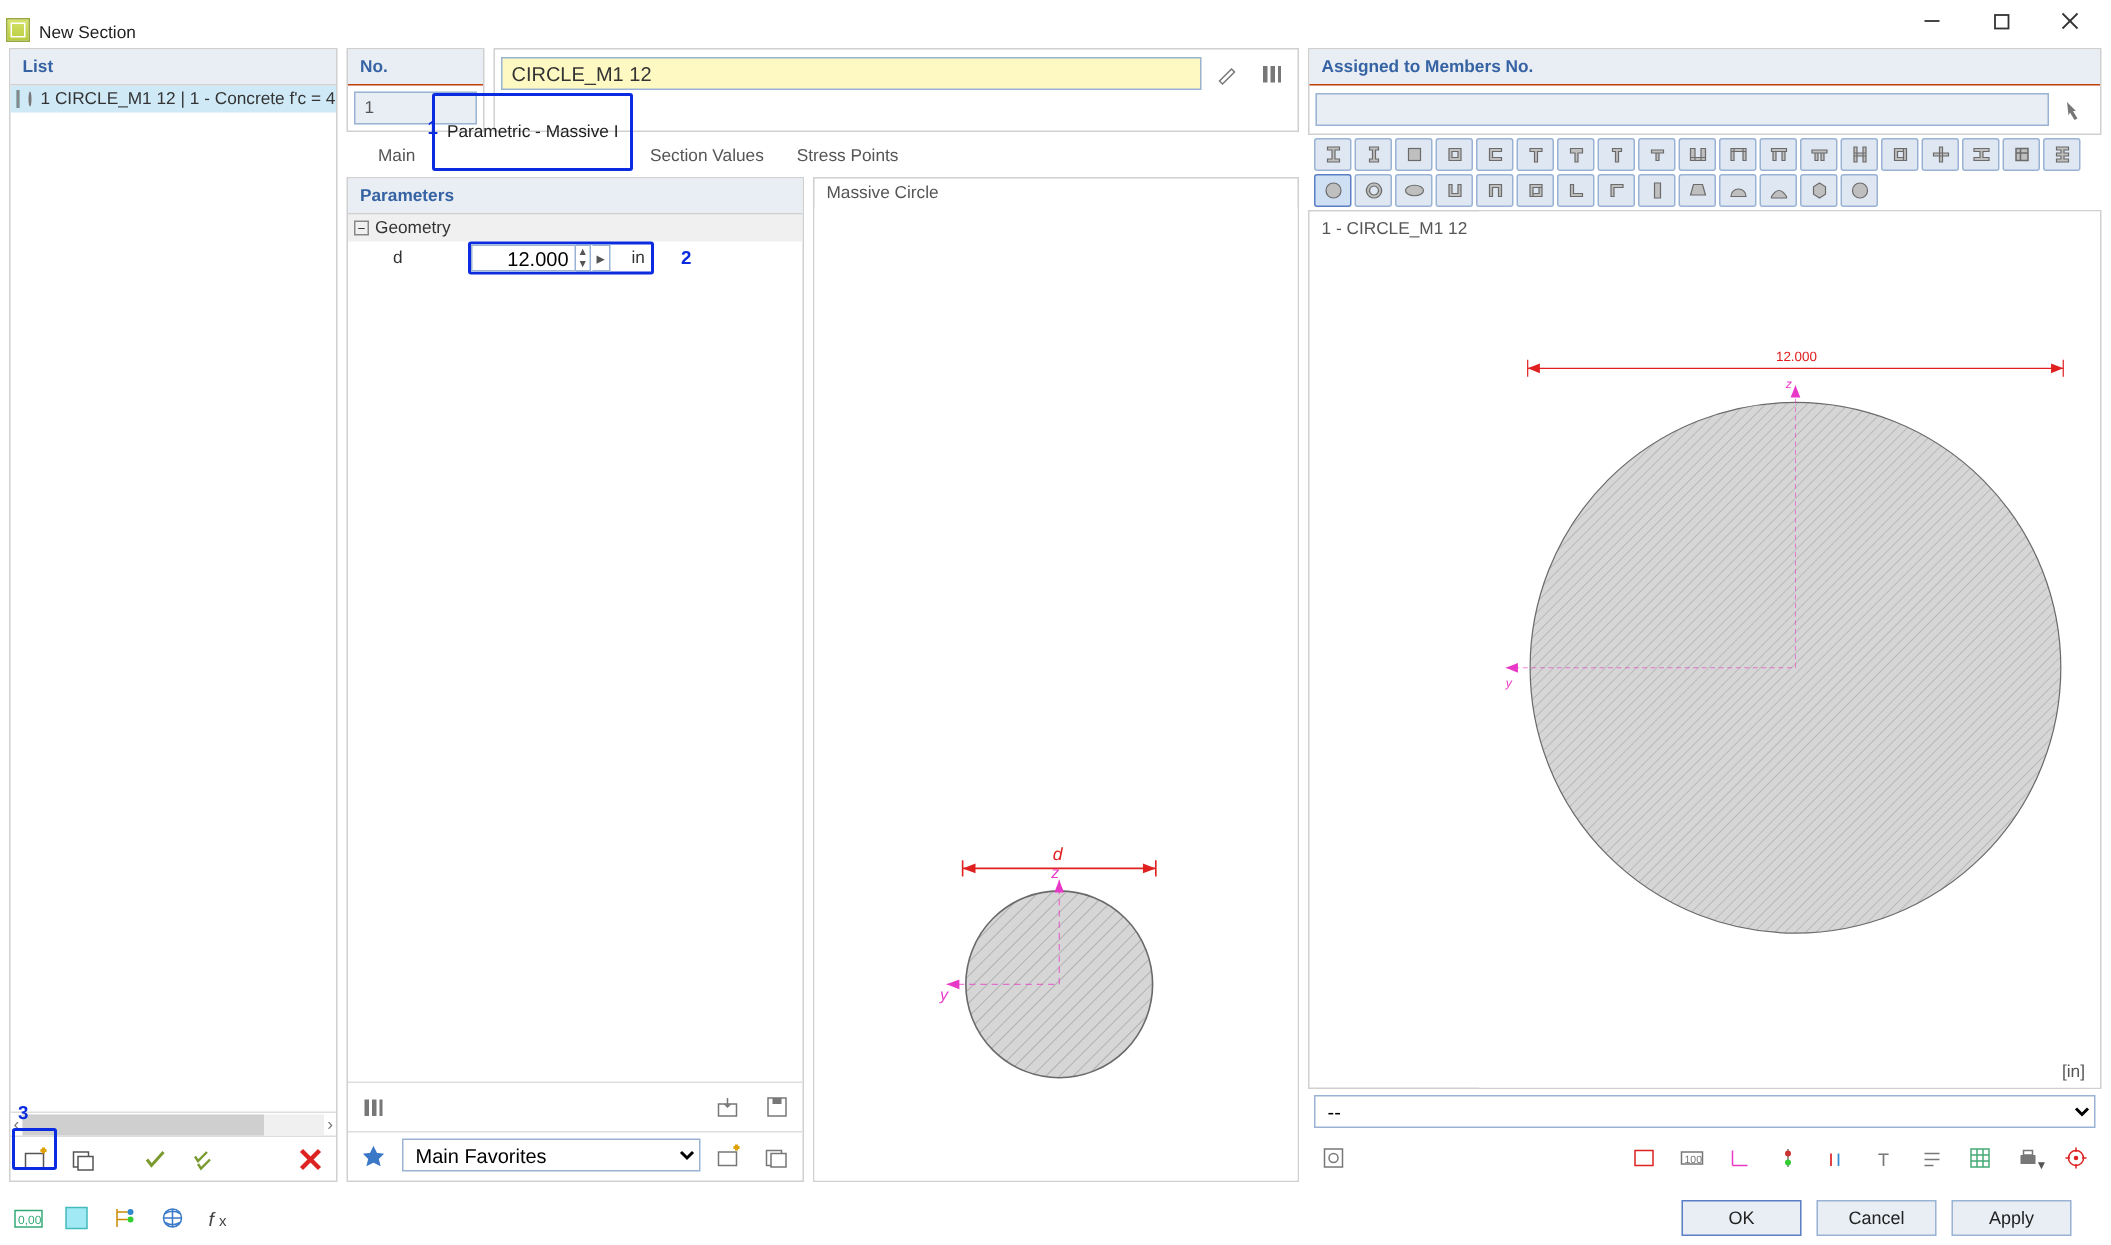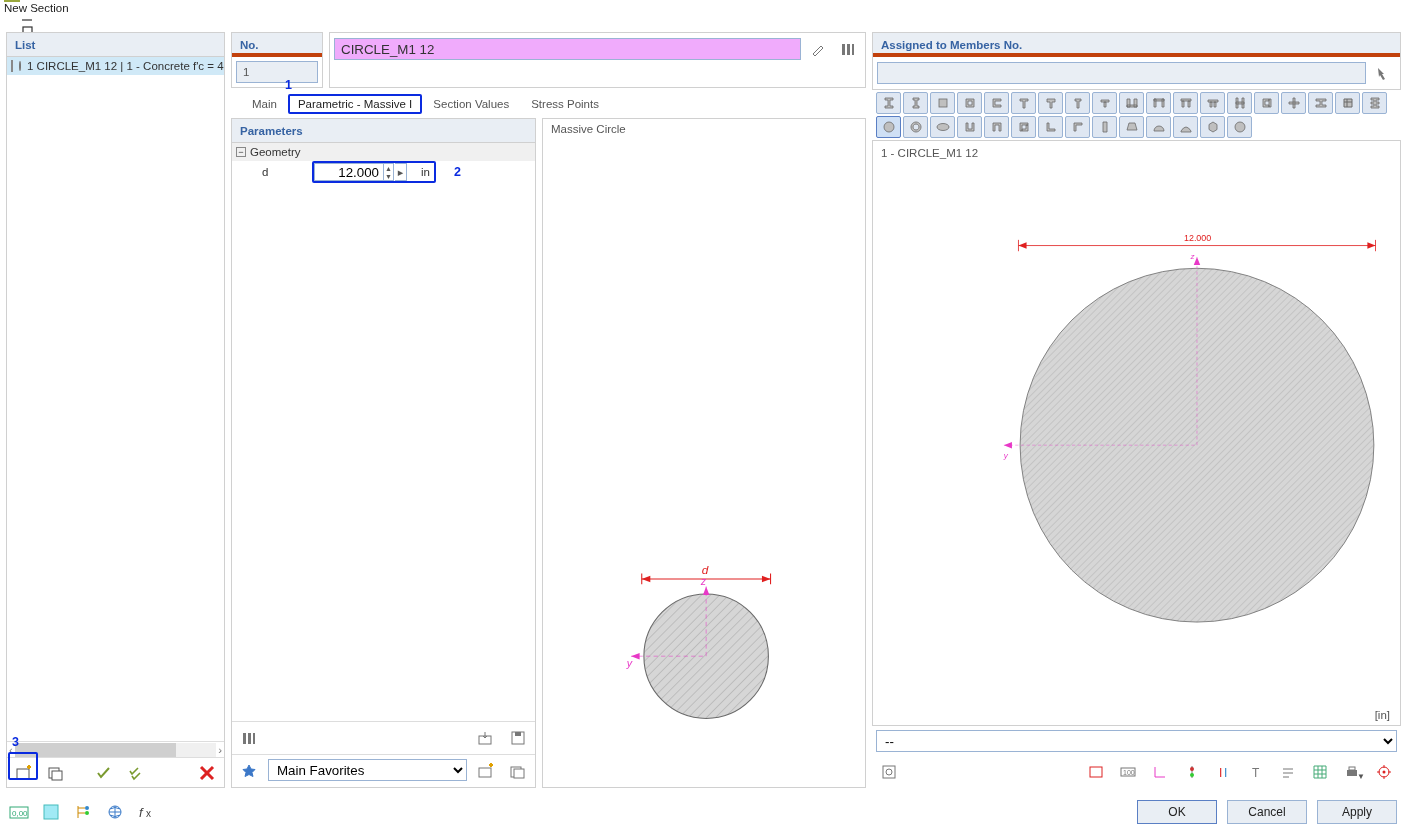--- a/index.html
+++ b/index.html
@@ -11,24 +11,23 @@
   width:1407px;
   height:830px;
   overflow:hidden;
   position:relative;
 }
 
 
 .titlebar {
   height:28px;
   display:flex;
-  align-items:flex-start;
+  align-items:flex-end;
   padding:0 4px;
   border-bottom:0px solid transparent;
-  flex-direction:column;
 }
 .titlebar .app-icon {
   width:16px;height:16px;
   margin-right:6px;
   background:linear-gradient(#d6e36a,#b8cc3f);
   border:1px solid #9aa83d;
   position:relative;
 }
 .titlebar .app-icon::after{
   content:"";
@@ -108,42 +107,42 @@
 .mid{
   width:635px;
   display:flex;
   flex-direction:column;
   gap:4px;
 }
 .row-top{display:flex;gap:6px}
 .box{
   border:1px solid #d0d0d0;
 }
-.box .panel-header{border-bottom:4px solid #c2410c}
+.box .panel-header{border-bottom:1px solid #c2410c}
 .no-box{width:92px}
 .name-box{flex:1}
 .field{
   height:22px;margin:4px;border:1px solid #9ab3d4;background:#e9eef4;color:#555;padding:0 6px;display:flex;align-items:center;
 }
 .field.readonly{background:#e9eef4}
 .name-inner{display:flex;align-items:center;gap:4px;margin:4px}
 .name-input{
-  flex:1;height:22px;border:1px solid #9ab3d4;background:#f0abfc;color:#333;padding:0 6px;
+  flex:1;height:22px;border:1px solid #9ab3d4;background:#fef9c3;color:#333;padding:0 6px;
 }
 .name-icons{display:flex;gap:4px}
 
 .tabs{
   display:flex;align-items:flex-end;gap:0;padding:0 10px;height:22px;position:relative;
 }
 .tab{
   padding:3px 10px;color:#555;cursor:default;border:1px solid transparent;
 }
 .tab.active{color:#222;border-color:#d0d0d0;border-bottom-color:#fff;background:#fff}
 .tabs .callout1{
-  border:2px solid #0a2be0;padding:1px 2px;position:relative;border-radius:2px;
+  border:2px solid #0a2be0;padding:17px 2px;position:relative;border-radius:2px;
 }
 .blue-num{color:#0a2be0;font-weight:700;font-size:12.5px;position:absolute}
 
 .mid-split{display:flex;gap:6px;flex:1;min-height:0}
 .params{width:305px;display:flex;flex-direction:column;border:1px solid #d0d0d0}
 .params .panel-header{}
 .params-body{flex:1;overflow:auto}
 .tree-row{display:flex;align-items:center;height:18px;padding:0 4px;gap:4px}
 .tree-row.group{background:#f0f0f0}
 .tree-toggle{width:10px;height:10px;border:1px solid #888;display:flex;align-items:center;justify-content:center;font-size:9px;line-height:1}
@@ -191,21 +190,21 @@
 .right-bottom{display:flex;align-items:center;gap:6px;padding:4px}
 .right-bottom .status-sel{flex:1;height:22px;border:1px solid #9ab3d4;background:#fff;padding:0 4px}
 
 
 .bottom-strip{
   position:absolute;left:6px;bottom:6px;display:flex;gap:6px;align-items:center;
 }
 .bottom-strip .ib{width:26px;height:24px;border:1px solid transparent;display:flex;align-items:center;justify-content:center}
 
 .dlg-buttons{
-  position:absolute;right:10px;bottom:6px;display:flex;gap:10px;
+  position:absolute;right:26px;bottom:6px;display:flex;gap:10px;
 }
 .dlg-buttons button{
   width:80px;height:24px;border:1px solid #9ab3d4;background:#e9eef4;color:#222;font-family:inherit;font-size:12px;
 }
 .dlg-buttons button.primary{border-color:#5a7fc4}
 
 
 .hatch{
   fill:url(#hatch);
   stroke:#6a6a6a;

